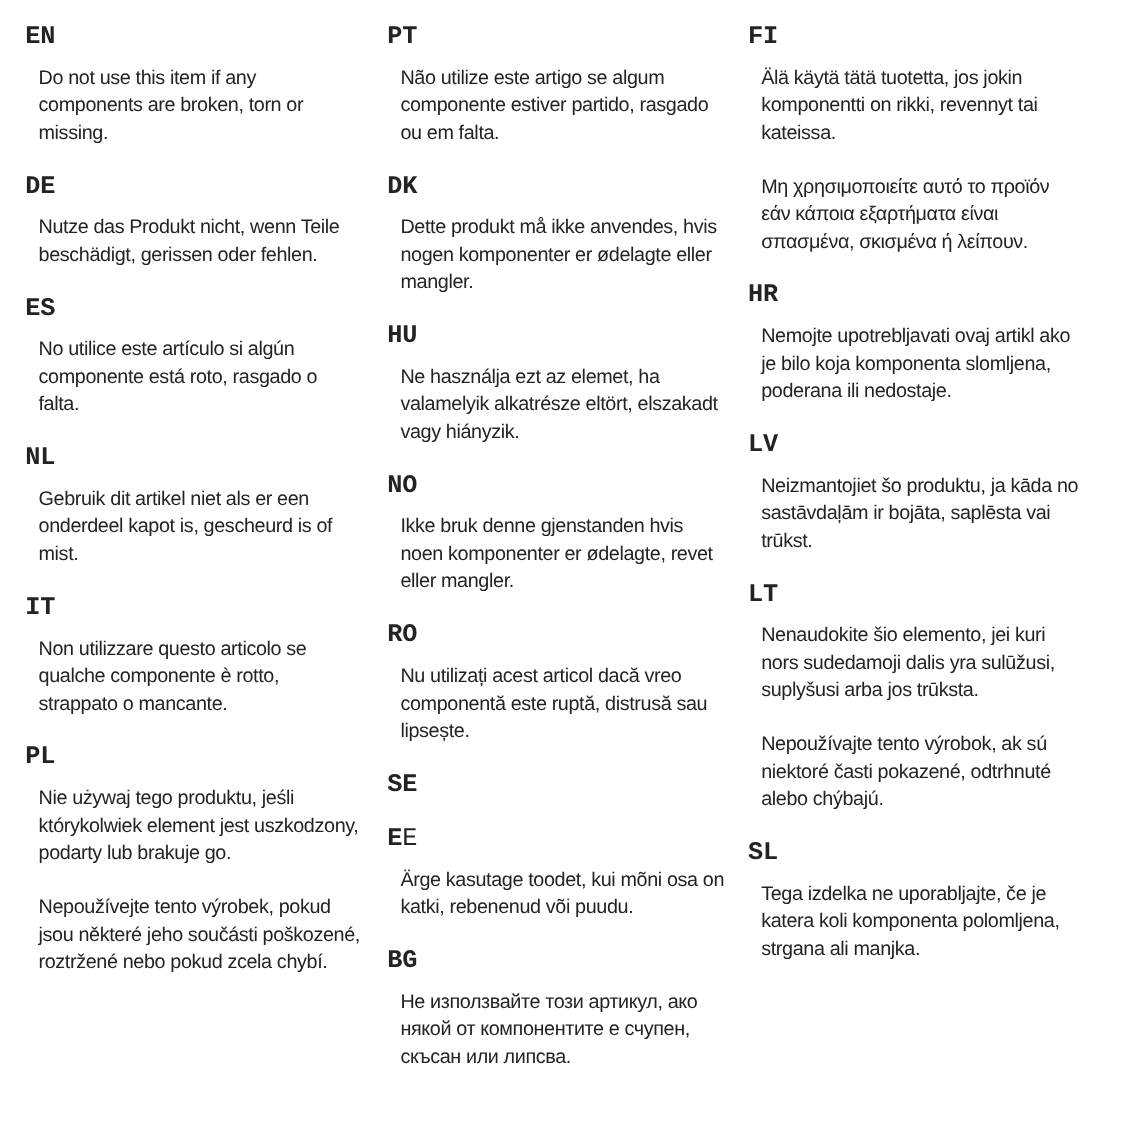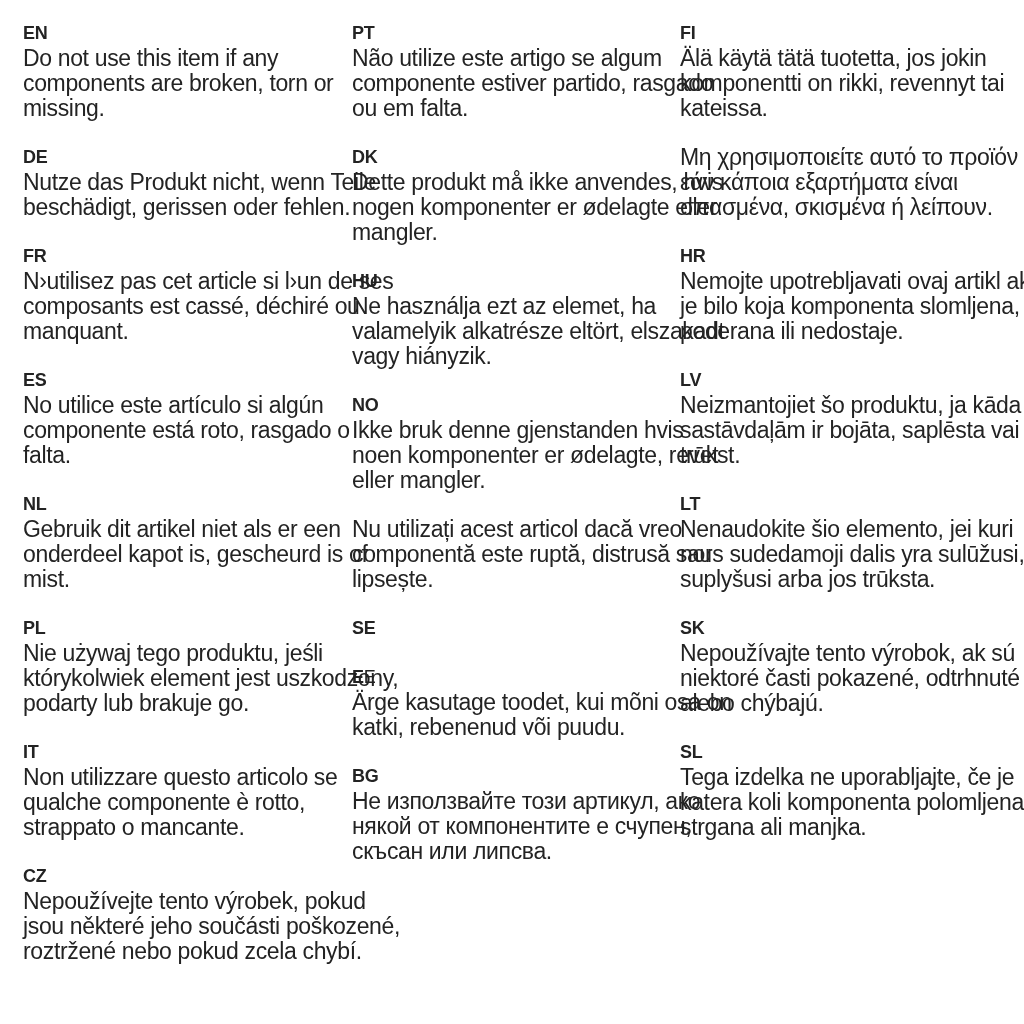--- a/index.html
+++ b/index.html
@@ -22,31 +22,32 @@
   }
   .col { box-sizing: border-box; }
   .col-1 { width: 329px; }
   .col-2 { width: 328px; }
   .col-3 { flex: 1; }
   .block {
     margin: 0 0 24px 0;
   }
   .code {
     margin: 0;
-    font-size: 18px;
+    font-size: 23px;
     line-height: 25px;
     font-weight: bold;
     letter-spacing: -0.2px;
+    font-family: Liberation Mono, monospace;
   }
   .code .light {
     font-weight: normal;
   }
   .text {
-    margin: 0;
-    font-size: 23px;
+    margin: 12px;
+    font-size: 18px;
     line-height: 25px;
     letter-spacing: -0.35px;
     white-space: pre;
   }
 </style>
 </head>
 <body>
 
 <div class="sheet">
 
@@ -56,51 +57,44 @@
       <p class="text">Do not use this item if any
 components are broken, torn or
 missing.</p>
     </section>
     <section class="block">
       <h2 class="code"><span>DE</span></h2>
       <p class="text">Nutze das Produkt nicht, wenn Teile
 beschädigt, gerissen oder fehlen.</p>
     </section>
     <section class="block">
-      <h2 class="code"><span>FR</span></h2>
-      <p class="text">N›utilisez pas cet article si l›un de ses
-composants est cassé, déchiré ou
-manquant.</p>
-    </section>
-    <section class="block">
       <h2 class="code"><span>ES</span></h2>
       <p class="text">No utilice este artículo si algún
 componente está roto, rasgado o
 falta.</p>
     </section>
     <section class="block">
       <h2 class="code"><span>NL</span></h2>
       <p class="text">Gebruik dit artikel niet als er een
 onderdeel kapot is, gescheurd is of
 mist.</p>
     </section>
     <section class="block">
+      <h2 class="code"><span>IT</span></h2>
+      <p class="text">Non utilizzare questo articolo se
+qualche componente è rotto,
+strappato o mancante.</p>
+    </section>
+    <section class="block">
       <h2 class="code"><span>PL</span></h2>
       <p class="text">Nie używaj tego produktu, jeśli
 którykolwiek element jest uszkodzony,
 podarty lub brakuje go.</p>
     </section>
     <section class="block">
-      <h2 class="code"><span>IT</span></h2>
-      <p class="text">Non utilizzare questo articolo se
-qualche componente è rotto,
-strappato o mancante.</p>
-    </section>
-    <section class="block">
-      <h2 class="code"><span>CZ</span></h2>
       <p class="text">Nepoužívejte tento výrobek, pokud
 jsou některé jeho součásti poškozené,
 roztržené nebo pokud zcela chybí.</p>
     </section>
   </div>
 
   <div class="col col-2">
     <section class="block">
       <h2 class="code"><span>PT</span></h2>
       <p class="text">Não utilize este artigo se algum
@@ -119,20 +113,21 @@
 valamelyik alkatrésze eltört, elszakadt
 vagy hiányzik.</p>
     </section>
     <section class="block">
       <h2 class="code"><span>NO</span></h2>
       <p class="text">Ikke bruk denne gjenstanden hvis
 noen komponenter er ødelagte, revet
 eller mangler.</p>
     </section>
     <section class="block">
+      <h2 class="code"><span>RO</span></h2>
       <p class="text">Nu utilizați acest articol dacă vreo
 componentă este ruptă, distrusă sau
 lipsește.</p>
     </section>
     <section class="block">
       <h2 class="code"><span>SE</span></h2>
     </section>
     <section class="block">
       <h2 class="code"><span>E</span><span class="light">E</span></h2>
       <p class="text">Ärge kasutage toodet, kui mõni osa on
@@ -170,21 +165,20 @@
 sastāvdaļām ir bojāta, saplēsta vai
 trūkst.</p>
     </section>
     <section class="block">
       <h2 class="code"><span>LT</span></h2>
       <p class="text">Nenaudokite šio elemento, jei kuri
 nors sudedamoji dalis yra sulūžusi,
 suplyšusi arba jos trūksta.</p>
     </section>
     <section class="block">
-      <h2 class="code"><span>SK</span></h2>
       <p class="text">Nepoužívajte tento výrobok, ak sú
 niektoré časti pokazené, odtrhnuté
 alebo chýbajú.</p>
     </section>
     <section class="block">
       <h2 class="code"><span>SL</span></h2>
       <p class="text">Tega izdelka ne uporabljajte, če je
 katera koli komponenta polomljena,
 strgana ali manjka.</p>
     </section>

